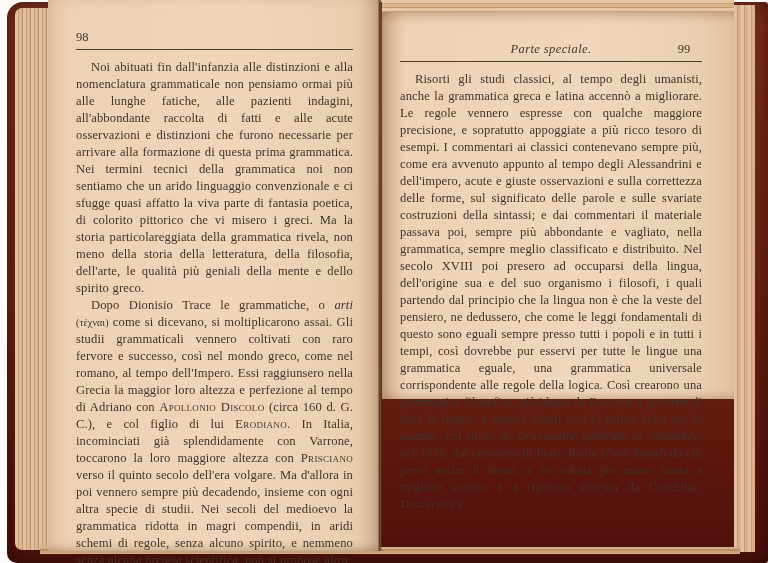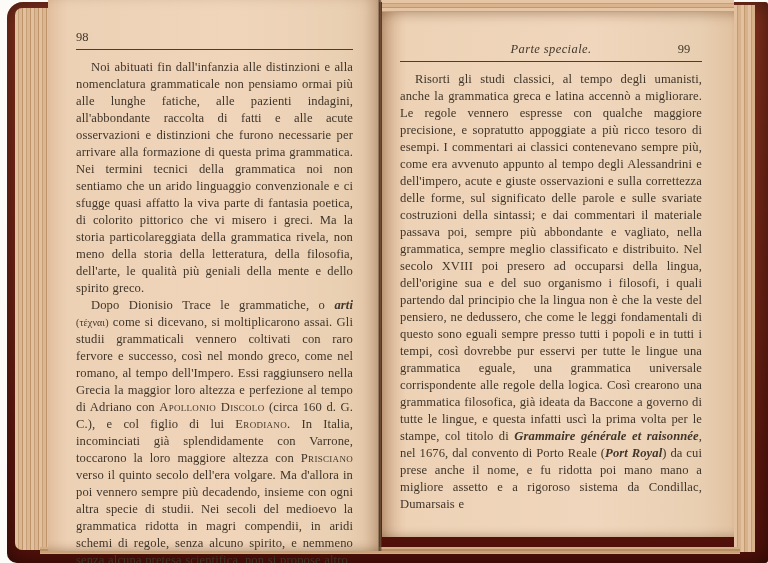--- a/index.html
+++ b/index.html
@@ -22,41 +22,41 @@
           background:repeating-linear-gradient(180deg,#e5c5a4 0 3px,#c89f76 3px 4px,#d9b38b 4px 7px,#c2976c 7px 8px);}
   .edgesR{position:absolute;left:734px;top:5px;width:21px;height:547px;
           background:repeating-linear-gradient(90deg,#e3c1a0 0 3px,#c49a71 3px 4px,#d6b18a 4px 7px);}
   .edgesB{position:absolute;left:40px;top:547px;width:700px;height:7px;
           background:repeating-linear-gradient(180deg,#d3ad87 0 2px,#b98e63 2px 4px,#c9a176 4px 6px);}
 
   
   .pageL{position:absolute;left:48px;top:0;width:331px;height:551px;
          background:linear-gradient(90deg,#e2bf9e 0,#edd1b5 6%,#f0d5bb 55%,#ead0b3 88%,#e3c5a5 100%);
          box-shadow:inset -12px 0 16px -8px rgba(92,52,24,.38), inset 0 -8px 10px -7px rgba(92,52,24,.3);}
-  .pageR{position:absolute;left:382px;top:12px;width:352px;height:525px;
+  .pageR{position:absolute;left:382px;top:12px;width:352px;height:387px;
          background:linear-gradient(90deg,#e2bf9d 0,#edd2b6 7%,#f0d6bc 60%,#e9cfb2 90%,#e1c2a1 100%);
          box-shadow:inset 14px 0 16px -9px rgba(92,52,24,.35), inset 0 10px 12px -8px rgba(110,66,30,.35),
                     inset 0 -8px 10px -7px rgba(92,52,24,.28);}
   .gutter{position:absolute;left:378px;top:0;width:4px;height:551px;
           background:linear-gradient(90deg,rgba(70,40,20,.15),#54402c 45%,#6b523a 55%,rgba(70,40,20,.12));}
 
   .innerL{padding:30px 26px 0 28px;}
   .innerR{padding:30px 32px 0 18px;}
 
   .hdr{display:flex;align-items:baseline;font-size:12.5px;color:#42372c;}
   .hdr .num{font-style:normal;width:36px;}
   .hdr .num.right{text-align:center;}
   .hdr .ttl{flex:1;text-align:center;font-style:italic;letter-spacing:.4px;}
   .rule{border-top:1.4px solid #4a3e31;margin-top:4px;}
 
   .bodytxt{margin-top:9px;font-size:12.6px;line-height:17px;text-align:justify;
            color:#3f352a;letter-spacing:.1px;word-spacing:.4px;}
   p.para{margin:0;}
   p.ind{text-indent:15px;}
-  .italic{font-style:italic;font-weight:bold;}
+  .italic{font-style:italic;}
   .smallcaps{font-variant:small-caps;letter-spacing:.3px;}
   .greek{font-size:10px;}
 </style>
 </head>
 <body>
 
 <div class="stage">
   <div class="cover"></div>
 
   <div class="edgesL"></div>

